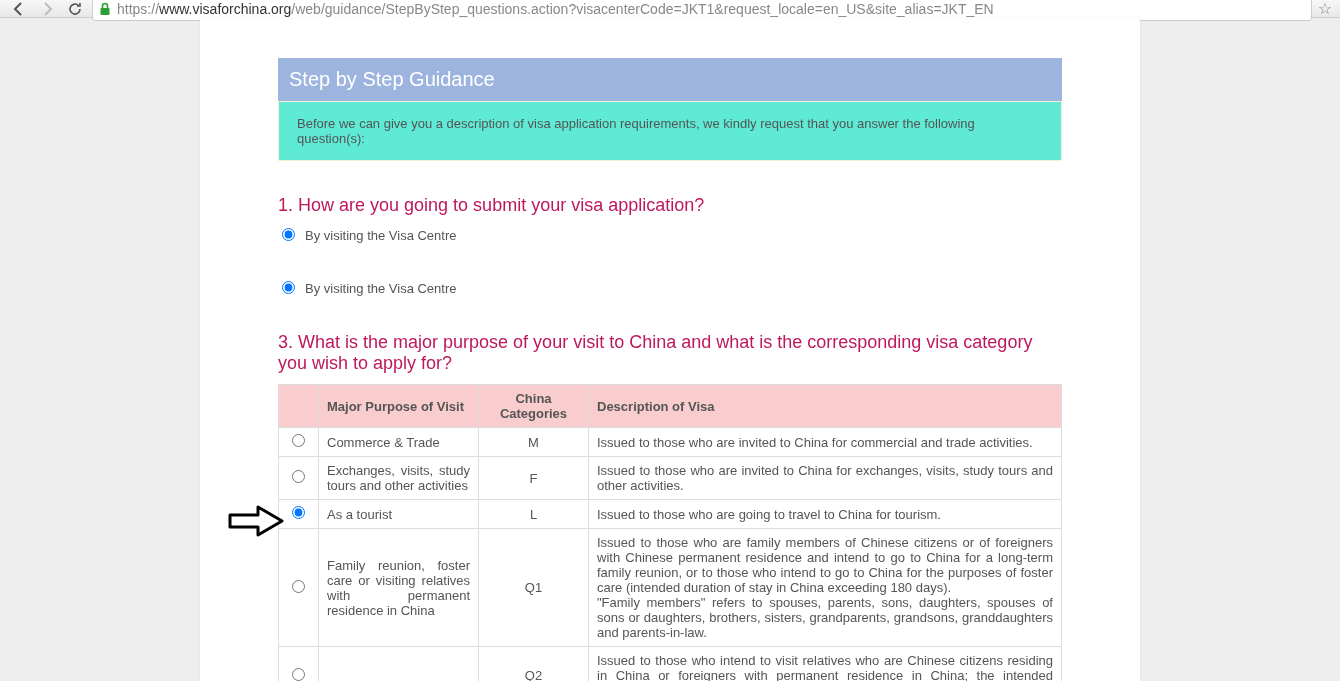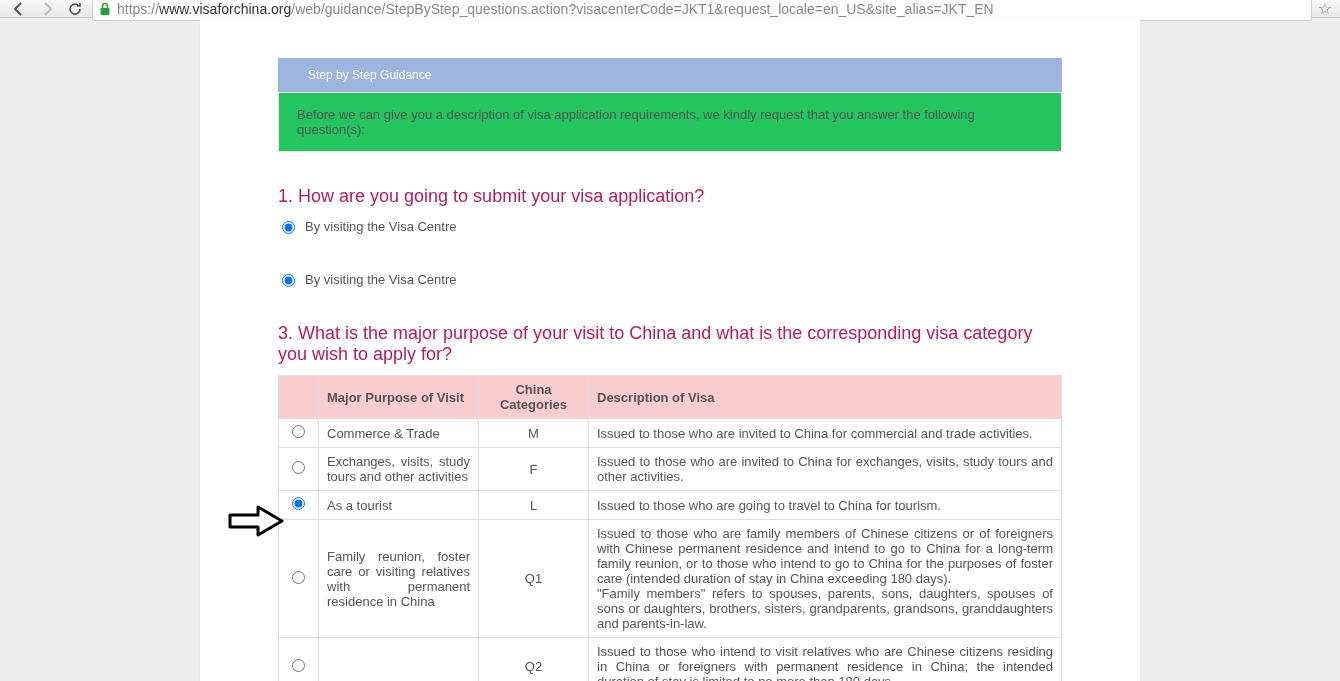--- a/index.html
+++ b/index.html
@@ -59,40 +59,40 @@
     box-shadow: 0 0 2px rgba(0,0,0,0.08);
     padding: 0 0 20px 0;
     position: relative;
   }
   .content {
     padding: 40px 78px 0 78px;
   }
   .banner {
     background: #9cb4de;
     color: #fff;
-    font-size: 12px;
-    padding: 10px 30px;
+    font-size: 20px;
+    padding: 10px 11px;
     font-weight: 500;
   }
   .notice {
-    background: #22c55e;
+    background: #5eead4;
     border: 1px solid #f5f0d2;
     padding: 14px 18px;
     color: #555;
     font-size: 13px;
     margin-top: 0;
   }
   .question-block { margin-top: 34px; }
   .question-title {
     color: #be185d;
     font-size: 18px;
     margin-bottom: 10px;
   }
   .radio-line {
-    display: flex; align-items: flex-end; gap: 10px;
+    display: flex; align-items: flex-start; gap: 10px;
     color: #555; padding: 2px 0 2px 4px;
   }
   input[type="radio"] { width: 13px; height: 13px; }
   
   table.visa-table {
     width: 100%;
     border-collapse: collapse;
     margin-top: 8px;
     font-size: 13px;
     color: #555;

